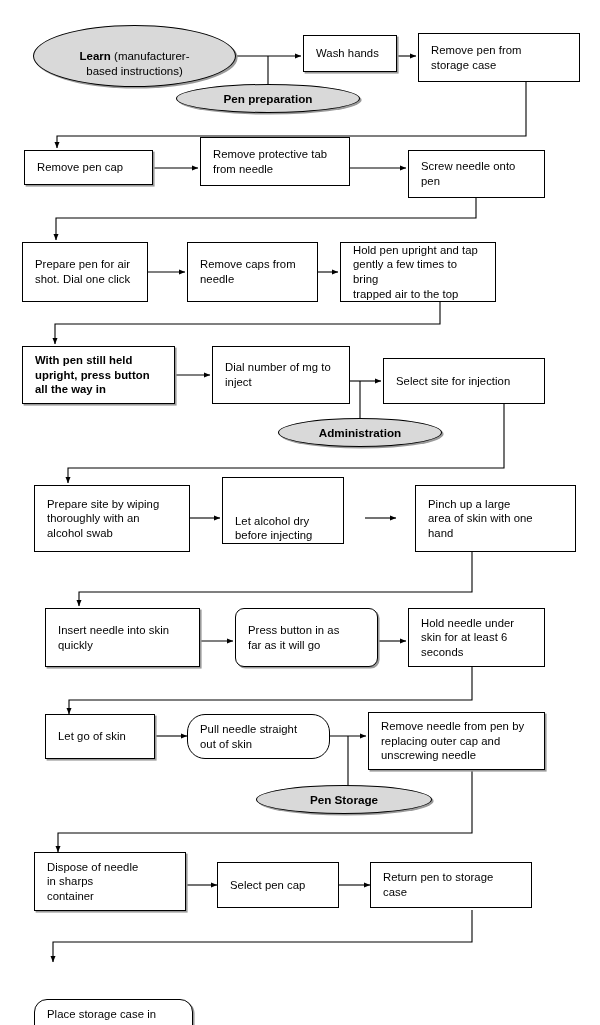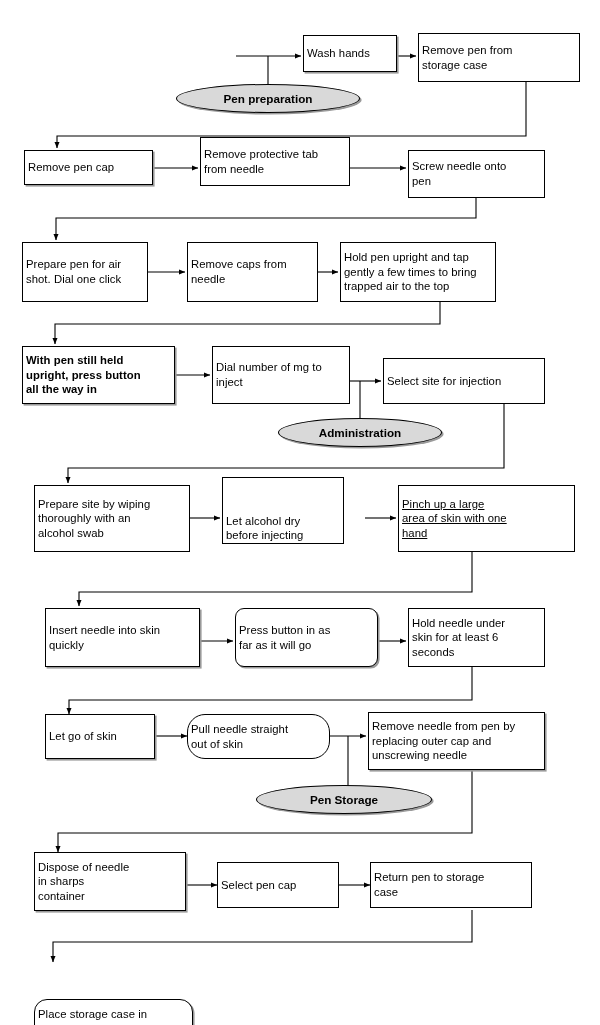--- a/index.html
+++ b/index.html
@@ -24,21 +24,21 @@
     height: 1025px;
     pointer-events: none;
   }
   .node {
     position: absolute;
     box-sizing: border-box;
     border: 1px solid #000000;
     background: #ffffff;
     display: flex;
     align-items: center;
-    padding: 0 3px;
+    padding: 0 12px;
   }
   .node .txt {
     font-size: 11.3px;
     line-height: 14.6px;
     color: #000000;
     letter-spacing: 0.05px;
     white-space: pre-line;
   }
   .node.shadow {
     box-shadow: 1.6px 1.6px 0 #9a9a9a;
@@ -132,20 +132,26 @@
       <path d="M472,770 L472,833 L58,833 L58,852" marker-end="url(#ah)"></path>
 
       <path d="M186,885 L217,885" marker-end="url(#ah)"></path>
 
       <path d="M339,885 L370,885" marker-end="url(#ah)"></path>
 
       <path d="M472,910 L472,942 L53,942 L53,962" marker-end="url(#ah)"></path>
     </g>
   </svg>
 
+  <div class="ellipse learn" style="left:33px; top:25px; width:203px; height:62px;">
+    <div class="txt">
+      <b>Learn</b><span> (manufacturer-
+based instructions)</span>
+    </div>
+  </div>
 
   <div class="ellipse" style="left:176px; top:84px; width:184px; height:29px;">
     <div class="txt">Pen preparation</div>
   </div>
 
   <div class="ellipse" style="left:278px; top:418px; width:164px; height:29px;">
     <div class="txt">Administration</div>
   </div>
 
   <div class="ellipse" style="left:256px; top:785px; width:176px; height:29px;">
@@ -210,21 +216,21 @@
 
   <div class="node" style="left:383px; top:358px; width:162px; height:46px;">
     <div class="txt">Select site for injection</div>
   </div>
 
   <div class="node" style="left:222px; top:477px; width:122px; height:67px;align-items:flex-end;">
     <div class="txt">Let alcohol dry
 before injecting</div>
   </div>
 
-  <div class="node" style="left:398px; top:485px; width:177px; height:67px;text-decoration:underline;">
+  <div class="node" style="left:415px; top:485px; width:161px; height:67px;">
     <div class="txt">Pinch up a large
 area of skin with one
 hand</div>
   </div>
 
   <div class="node shadow" style="left:45px; top:608px; width:155px; height:59px;">
     <div class="txt">Insert needle into skin
 quickly</div>
   </div>
 

